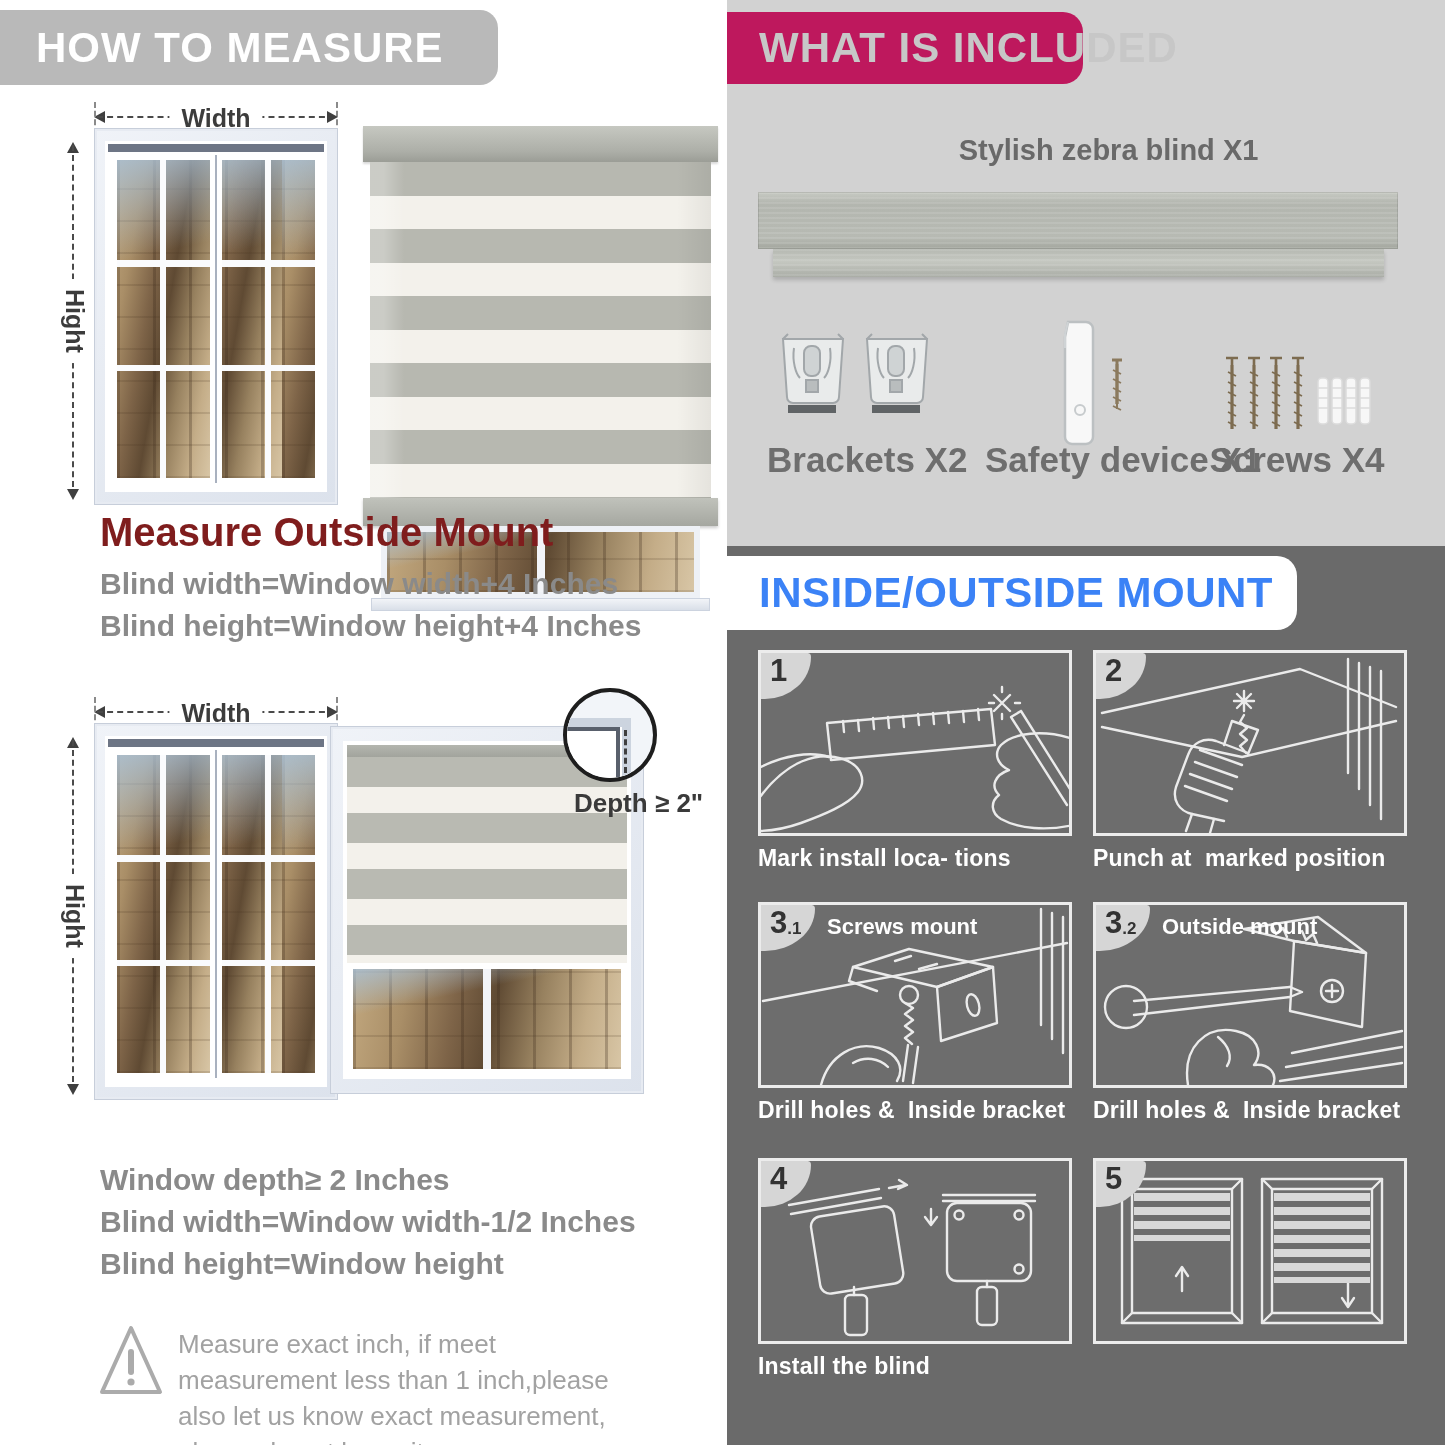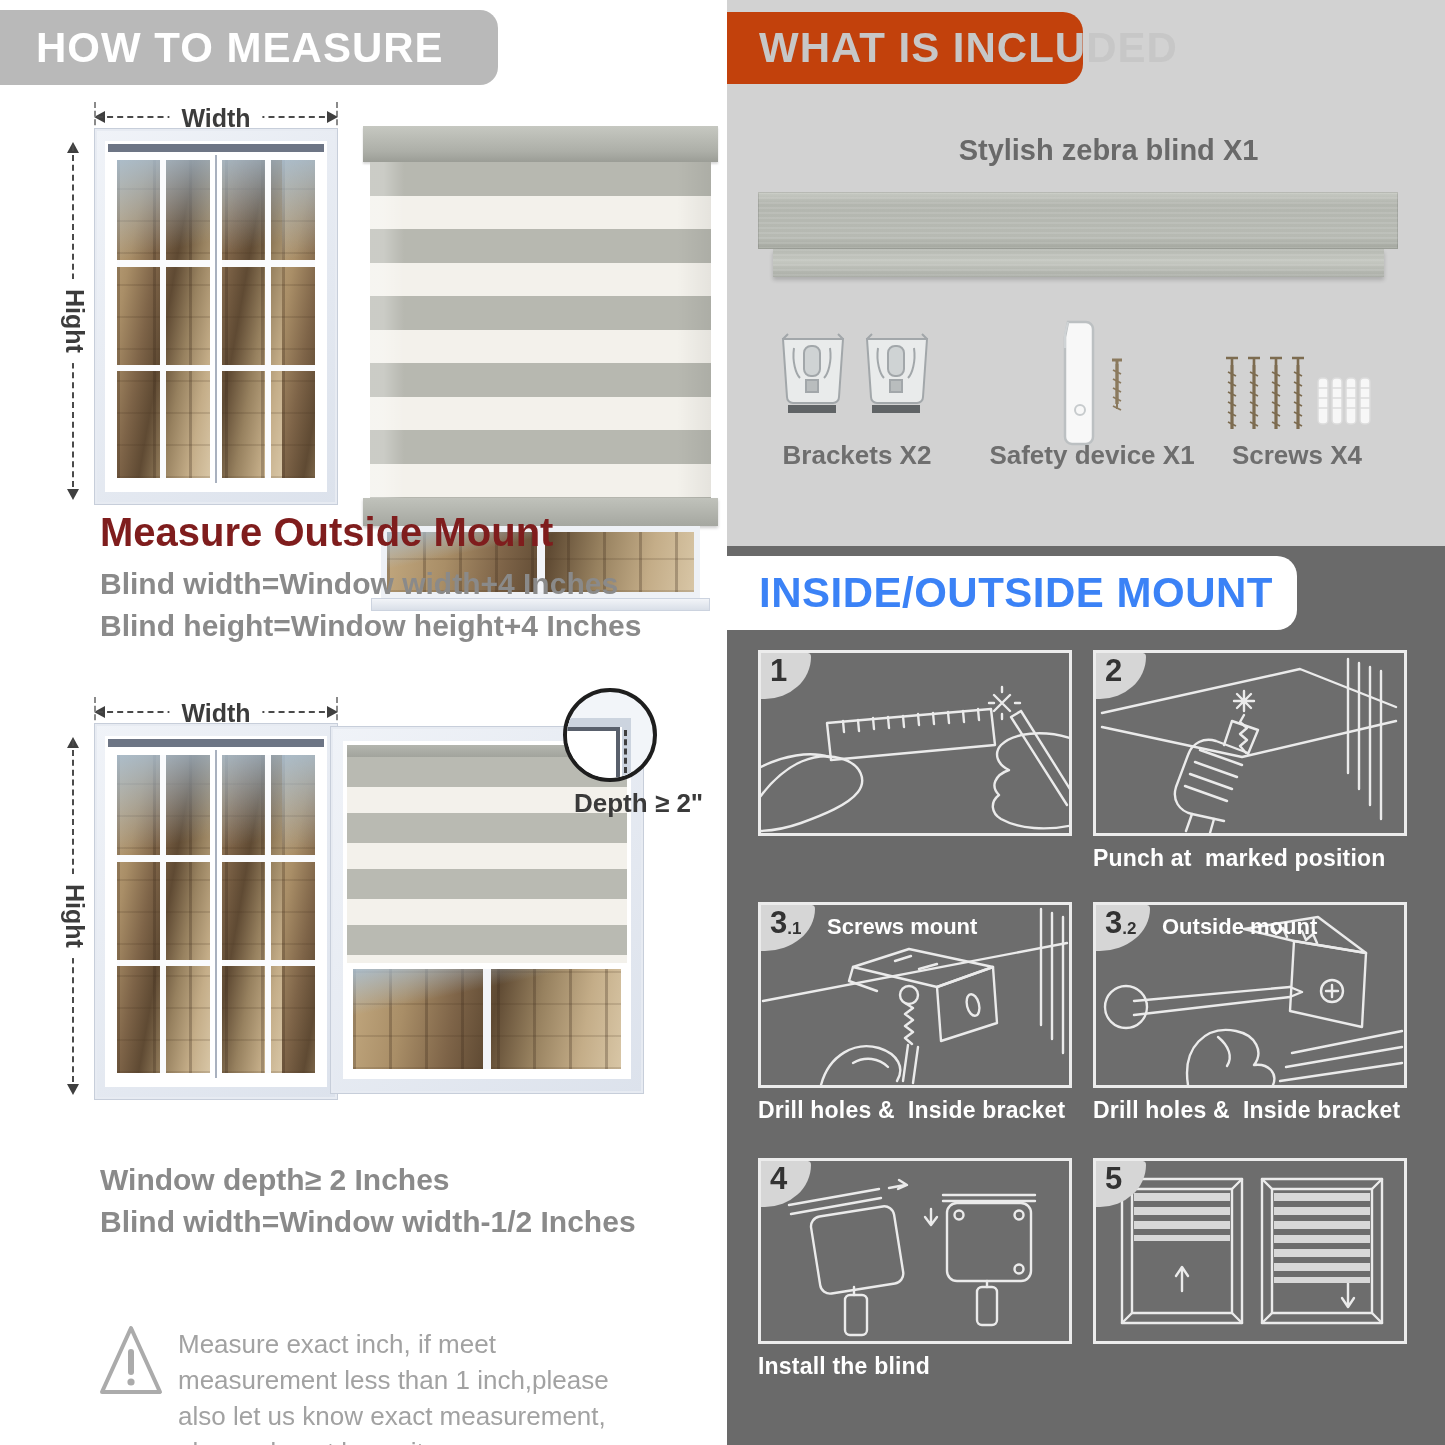--- a/index.html
+++ b/index.html
@@ -102,37 +102,37 @@
     border-top:4px solid #59606c; border-right:4px solid #59606c; }
   .m-dash { position:absolute; left:66%; top:44%; height:50%; border-left:3px dashed #3f3f3f; }
   .depth-label { position:absolute; left:574px; top:788px; font-size:26px; font-weight:bold; color:#3a3a3a; white-space:nowrap; }
 
   
   .warn-text { position:absolute; left:178px; top:1326px; width:458px;
     font-size:26px; line-height:36px; color:#a2a2a2; }
 
   
   .right-top { position:absolute; left:727px; top:0; width:718px; height:546px; background:#d2d2d2; }
-  .pill-light { position:absolute; left:0; top:12px; width:356px; height:72px; background:#c2410c;
+  .pill-light { position:absolute; left:0; top:12px; width:356px; height:72px; background:#be185d;
     border-radius:0 20px 20px 0; display:flex; align-items:center; padding-left:32px;
     color:#c7c7c7; font-size:42px; font-weight:bold; letter-spacing:1px; white-space:nowrap; }
   .product-label { position:absolute; left:0; top:134px; width:100%; text-align:center;
     font-size:29px; font-weight:bold; color:#696969;padding-left:45px; }
   .bar-main { position:absolute; left:31px; top:192px; width:640px; height:57px;
     background:
       repeating-linear-gradient(180deg, rgba(255,255,255,.10) 0 2px, rgba(0,0,0,0) 2px 5px),
       linear-gradient(180deg,#c7cac3,#b3b6af 20%,#b7bab3 80%,#a3a69e);
     box-shadow: inset 0 0 0 1px rgba(0,0,0,.10); }
   .bar-lip { position:absolute; left:46px; top:249px; width:611px; height:28px;
     background:
       repeating-linear-gradient(180deg, rgba(255,255,255,.10) 0 2px, rgba(0,0,0,0) 2px 5px),
       linear-gradient(180deg,#b6b9b2,#c4c7c0 45%,#aaada6);
     box-shadow: 0 3px 4px rgba(0,0,0,.18); }
   .item-label { position:absolute; top:440px; text-align:center;
-    font-size:26px; font-weight:bold; color:#6e6e6e; white-space:nowrap; }
+    font-size:35px; font-weight:bold; color:#6e6e6e; white-space:nowrap; }
 
   
   .right-bottom { position:absolute; left:727px; top:546px; width:718px; height:899px; background:#6a6a6a; }
   .pill-dark { position:absolute; left:0; top:10px; width:570px; height:74px; background:#fff;
     border-radius:0 20px 20px 0; display:flex; align-items:center; padding-left:32px;
     color:#3b82f6; font-size:42px; font-weight:bold; letter-spacing:.5px; white-space:nowrap; }
   .step { position:absolute; width:314px; }
   .panel { position:relative; height:186px; border:3px solid #ececec; background:#6d6d6d; overflow:hidden; }
   .panel svg { position:absolute; left:0; top:0; width:100%; height:100%; }
   .badge { position:absolute; top:0; left:0; height:46px; min-width:50px;
@@ -239,20 +239,21 @@
 
   <div class="mag">
     <div class="m-l1"></div>
       <div class="m-l2"></div>
       <div class="m-dash"></div>
   </div>
   <div class="depth-label">Depth ≥ 2"</div>
 
   <div class="sec-line" style="left:100px; top:1163px;">Window depth≥ 2 Inches</div>
   <div class="sec-line" style="left:100px; top:1205px;">Blind width=Window width-1/2 Inches</div>
+  <div class="sec-line" style="left:100px; top:1247px;">Blind height=Window height</div>
 
   <svg class="abs" style="left:98px; top:1322px;" width="66" height="76" viewBox="0 0 66 76">
     <path d="M33,6 L62,70 H4 Z" fill="none" stroke="#ababab" stroke-width="4" stroke-linejoin="round"></path>
     <path d="M33,30 v20" stroke="#ababab" stroke-width="6" stroke-linecap="round" fill="none"></path>
     <circle cx="33" cy="60" r="3.6" fill="#ababab"></circle>
   </svg>
   <div class="warn-text">Measure exact inch, if meet measurement less than 1 inch,please also let us know exact measurement, please do not leave it</div>
 
   <div class="right-top">
     <div class="pill-light">
@@ -359,20 +360,21 @@
             <path d="M82,68 l1,11 M97,67 l1,11 M112,65 l1,11 M127,64 l1,11 M142,63 l1,11 M157,61 l1,11 M172,60 l1,11 M187,59 l1,11 M202,58 l1,11 M217,56 l1,11"></path>
             <path d="M233,42 l16,16 M249,42 l-16,16 M241,34 v5 M241,61 v5 M228,50 h5 M254,50 h5"></path>
             <path d="M312,86 C282,76 252,80 240,92 C232,101 237,112 248,117 C234,122 229,133 238,142 C229,149 230,160 240,166 C258,176 286,178 312,172"></path>
             <path d="M250,64 L306,152 M260,58 L314,144 M250,64 L260,58"></path>
           </g>
         </svg>
         <div class="badge">
             <span>1</span>
           </div>
       </div>
+      <div class="caption">Mark install loca- tions</div>
     </div>
 
     <div class="step" style="left:366px; top:104px;">
       <div class="panel">
         <svg viewBox="0 0 308 180">
           <g class="lineart">
             <path d="M6,60 L204,16 L300,54"></path>
             <path d="M6,74 L146,104 L300,68"></path>
             <path d="M252,6 V120 M263,10 V136 M274,14 V152 M285,18 V166"></path>
             <path d="M138,48 h20 M148,38 v20 M141,41 l14,14 M155,41 l-14,14"></path>

